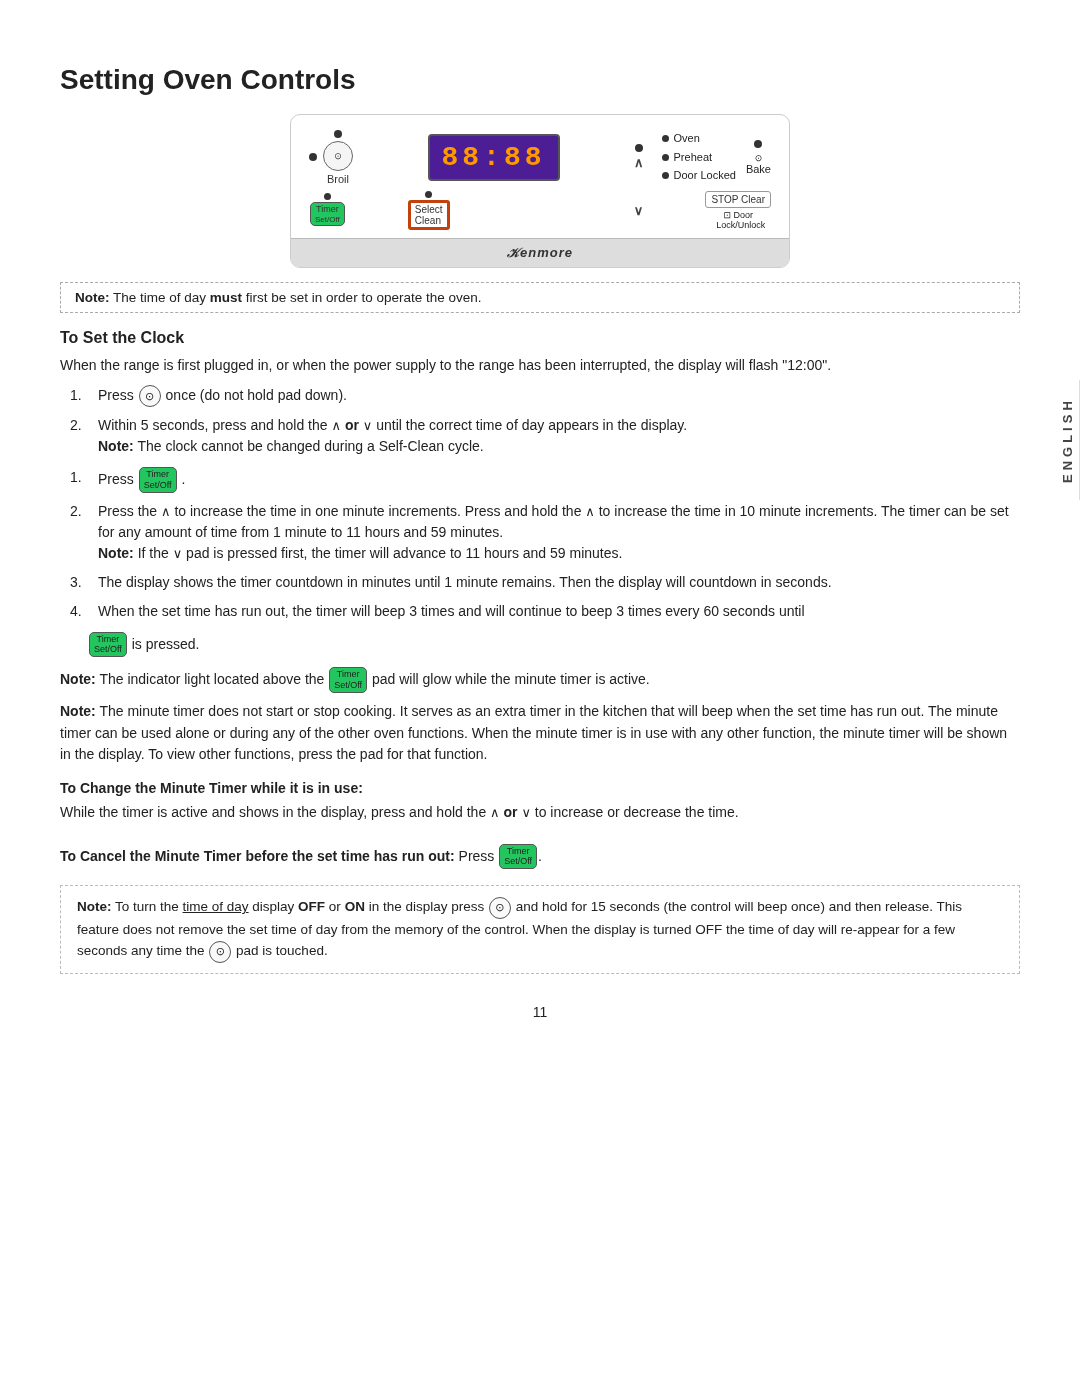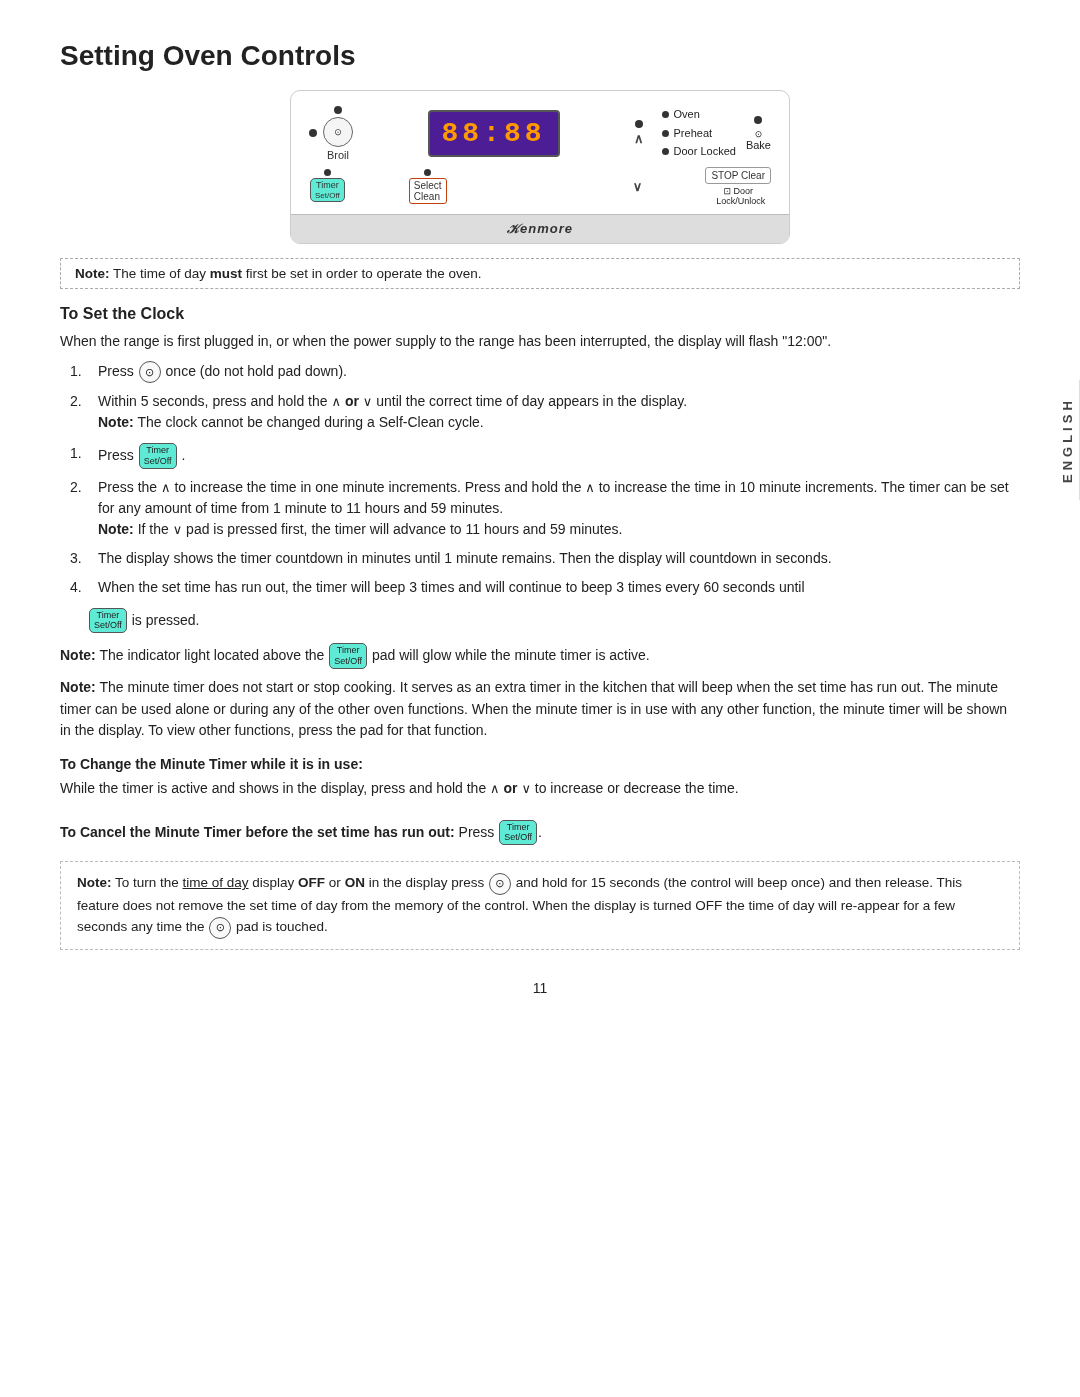--- a/index.html
+++ b/index.html
@@ -11,20 +11,21 @@
       width: 1080px;
       min-height: 1397px;
       padding: 40px 60px 60px 60px;
       position: relative;
     }
 
     h1.page-title {
       font-size: 28px;
       font-weight: bold;
       margin-bottom: 18px;
+      margin-top: 24px;
     }
 
     
     .oven-panel-container {
       border: 1.5px solid #ccc;
       border-radius: 10px;
       margin: 0 auto 14px auto;
       width: 500px;
       padding: 14px 18px 10px 18px;
       background: #fff;
@@ -193,21 +194,21 @@
     .icon-pill-sm {
       display: inline-flex;
       flex-direction: column;
       align-items: center;
       justify-content: center;
       border: 1.5px solid #555;
       border-radius: 5px;
       padding: 1px 4px;
       font-size: 9px;
       vertical-align: middle;
-      background: #5eead4;
+      background: #22c55e;
       line-height: 1.2;
       margin: 0 1px;
     }
     .arrow-up { font-size: 13px; }
     .arrow-down { font-size: 13px; }
 
     p {
       line-height: 1.55;
       margin-bottom: 8px;
     }
@@ -307,21 +308,21 @@
   <div class="panel-bottom-row">
     <div class="panel-small-btn">
       <span class="s-dot"></span>
       <div class="icon-pill-sm" style="margin-bottom:2px;">
         <span style="font-size:9px;">Timer</span>
         <span style="font-size:8px;">Set/Off</span>
       </div>
     </div>
     <div class="panel-small-btn">
       <span class="s-dot"></span>
-      <div style="font-size:10px; border:1px solid #c2410c; padding:1px 4px; border-radius:3px;">
+      <div style="font-size:10px; border:3px solid #c2410c; padding:1px 4px; border-radius:3px;">
         <div>Select</div>
         <div>Clean</div>
       </div>
     </div>
     <div style="width:60px;"></div>
     <span class="panel-arrow arrow-down">∨</span>
     <div>
       <div class="stop-btn">STOP
 Clear</div>
       <div style="font-size:9px; text-align:center; margin-top:2px;">⊡ Door<br>&nbsp;&nbsp;Lock/Unlock</div>

